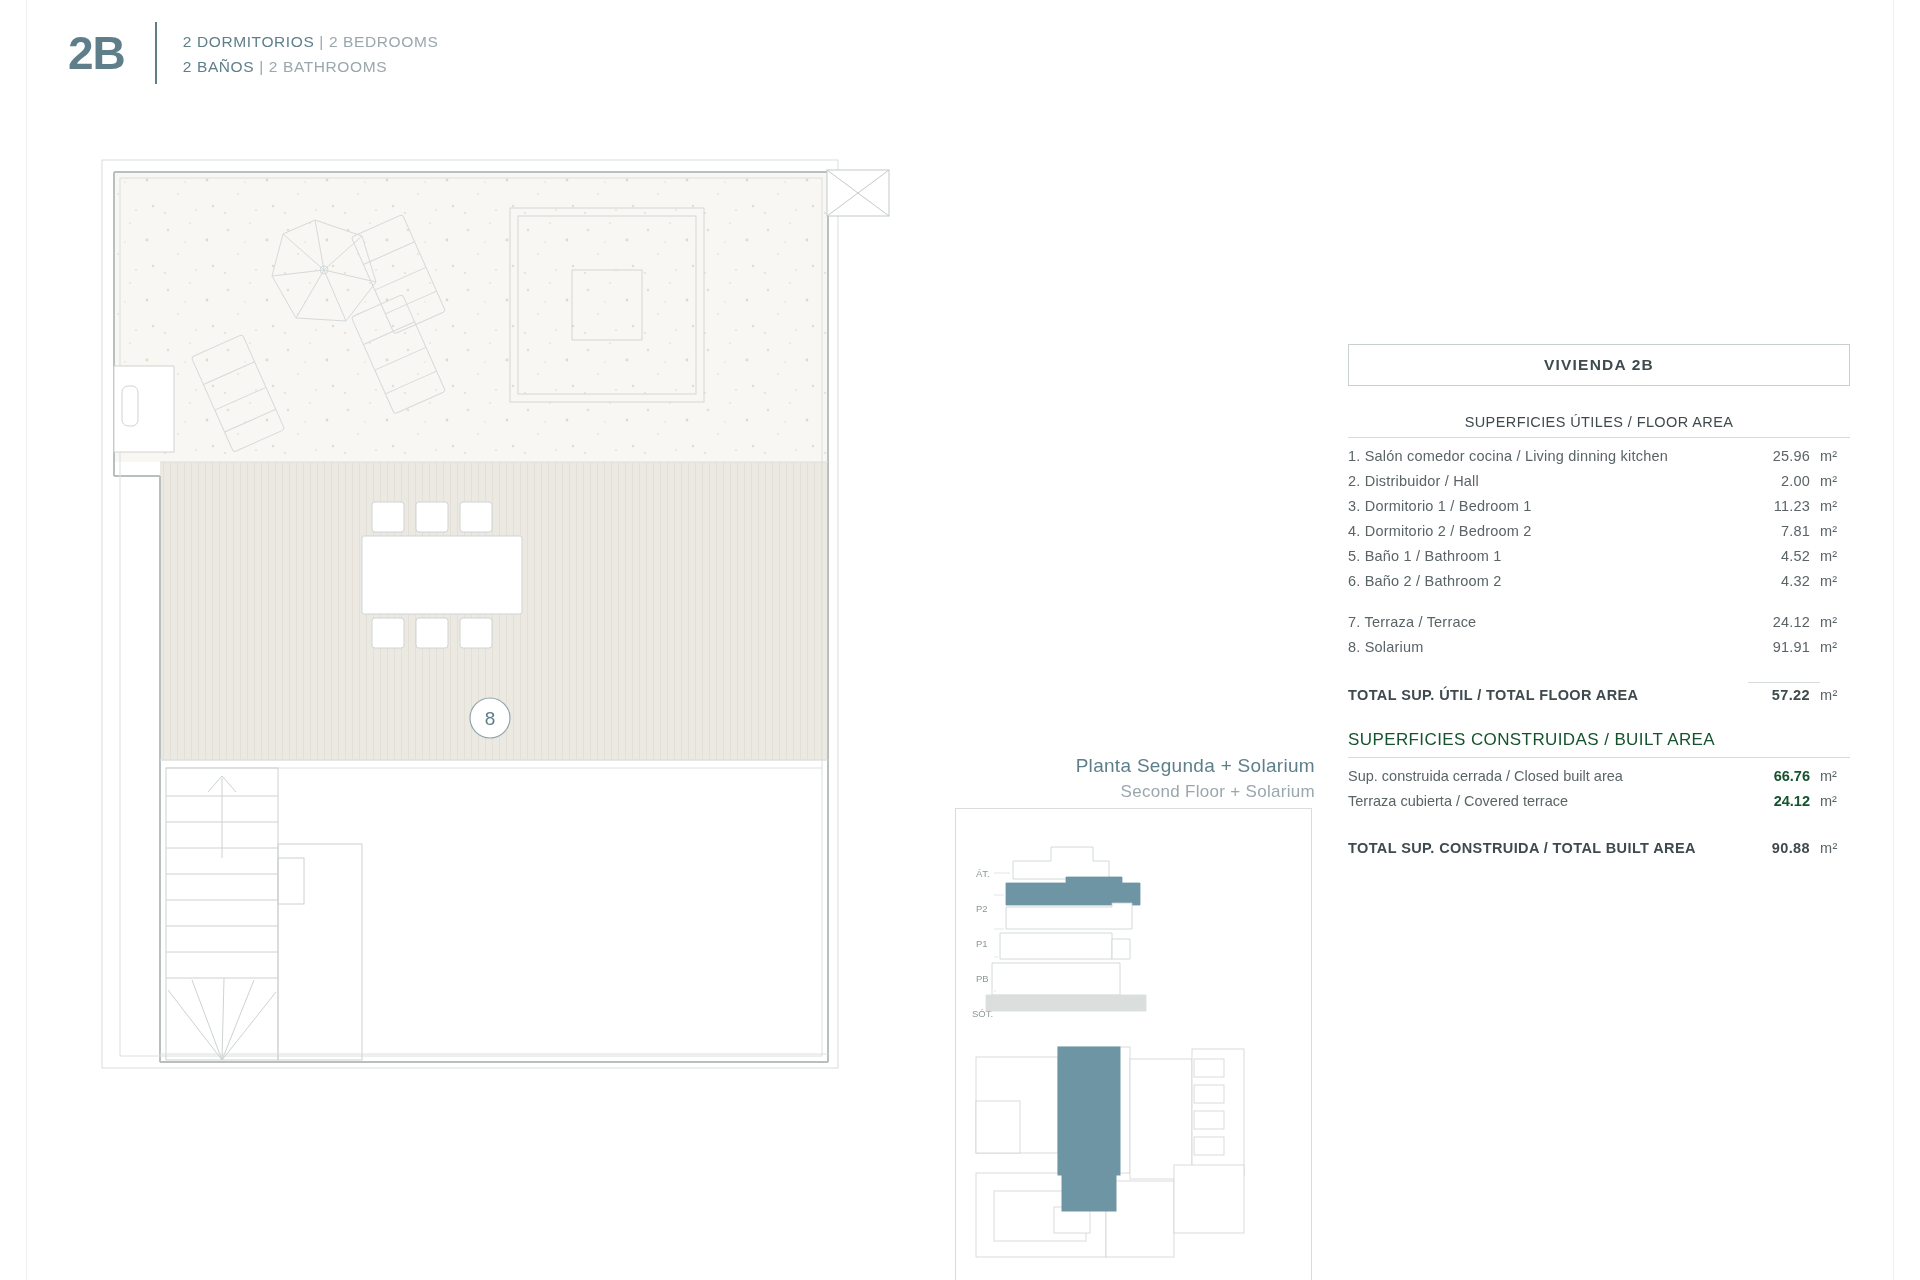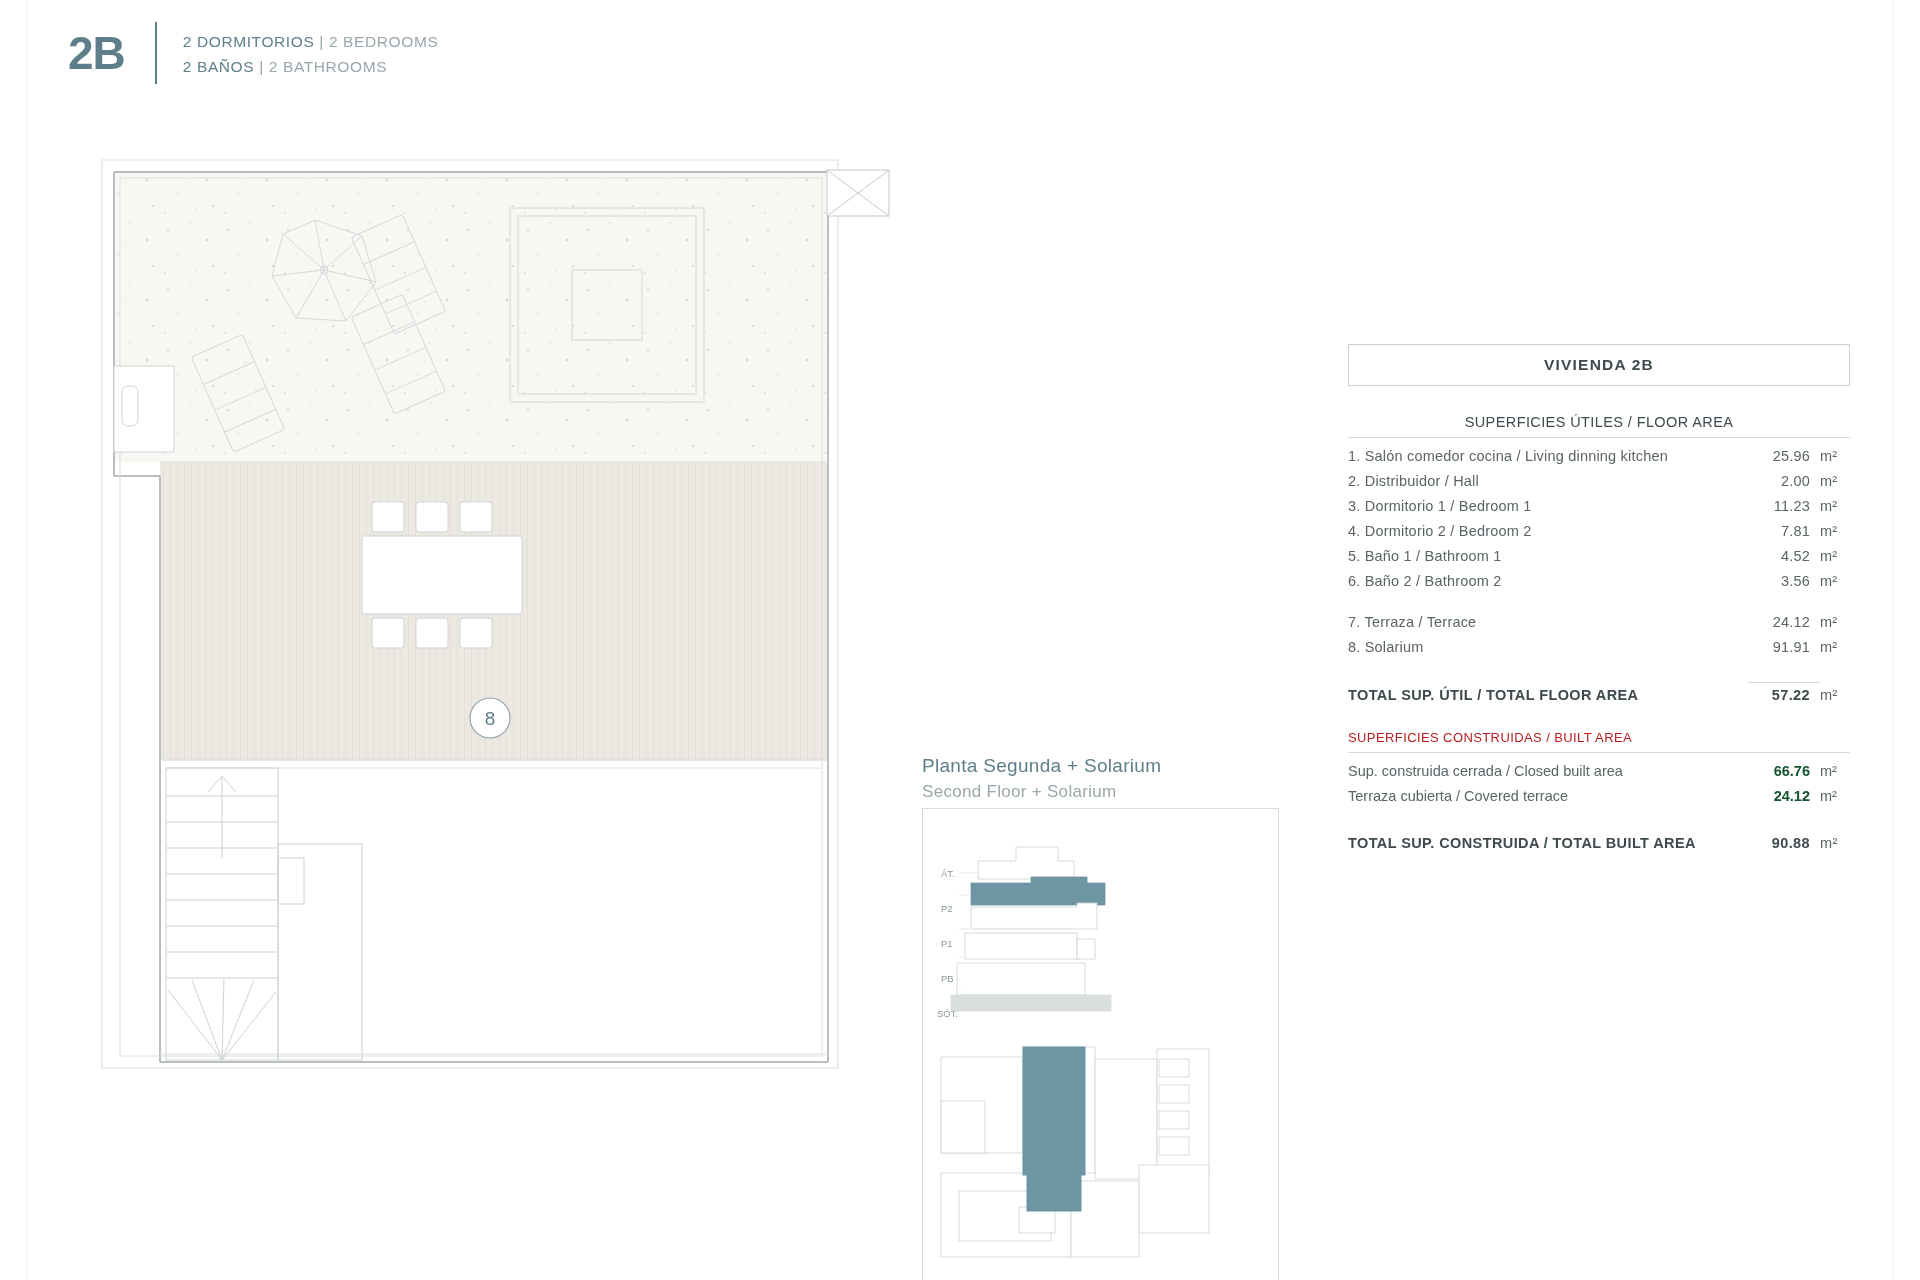--- a/index.html
+++ b/index.html
@@ -76,23 +76,24 @@
     width: 840px;
     height: 950px;
   }
   .plan-svg {
     display: block;
   }
 
   
   .mid-col {
     position: absolute;
-    left: 922px;
+    left: 955px;
     top: 755px;
     width: 360px;
+    text-align: right;
   }
   .plan-title-es {
     font-size: 19px;
     color: #5e7f8a;
     letter-spacing: 0.3px;
     margin-bottom: 5px;
   }
   .plan-title-en {
     font-size: 17px;
     color: #9aa7ac;
@@ -185,22 +186,22 @@
   }
   .total-row .unit {
     flex: 0 0 auto;
     width: 30px;
     text-align: left;
     font-weight: normal;
     color: #5a6467;
   }
   .total-row.plain .value { border-top: none; }
   .section-head2 {
-    font-size: 13px;
-    color: #b91c1c;
+    font-size: 17px;
+    color: #14532d;
     letter-spacing: 0.4px;
     padding-bottom: 7px;
     border-bottom: 1px solid #d5dadc;
     margin-bottom: 6px;
   }
   .built-row {
     display: flex;
     align-items: baseline;
     font-size: 14.5px;
     color: #5a6467;
@@ -471,21 +472,21 @@
       <span class="value">7.81</span>
       <span class="unit">m²</span>
     </div>
     <div class="row">
       <span class="label">5. Baño 1 / Bathroom 1</span>
       <span class="value">4.52</span>
       <span class="unit">m²</span>
     </div>
     <div class="row">
       <span class="label">6. Baño 2 / Bathroom 2</span>
-      <span class="value">3.56</span>
+      <span class="value">4.32</span>
       <span class="unit">m²</span>
     </div>
 
     <div class="gap-sm"></div>
 
     <div class="row">
       <span class="label">7. Terraza / Terrace</span>
       <span class="value">24.12</span>
       <span class="unit">m²</span>
     </div>

